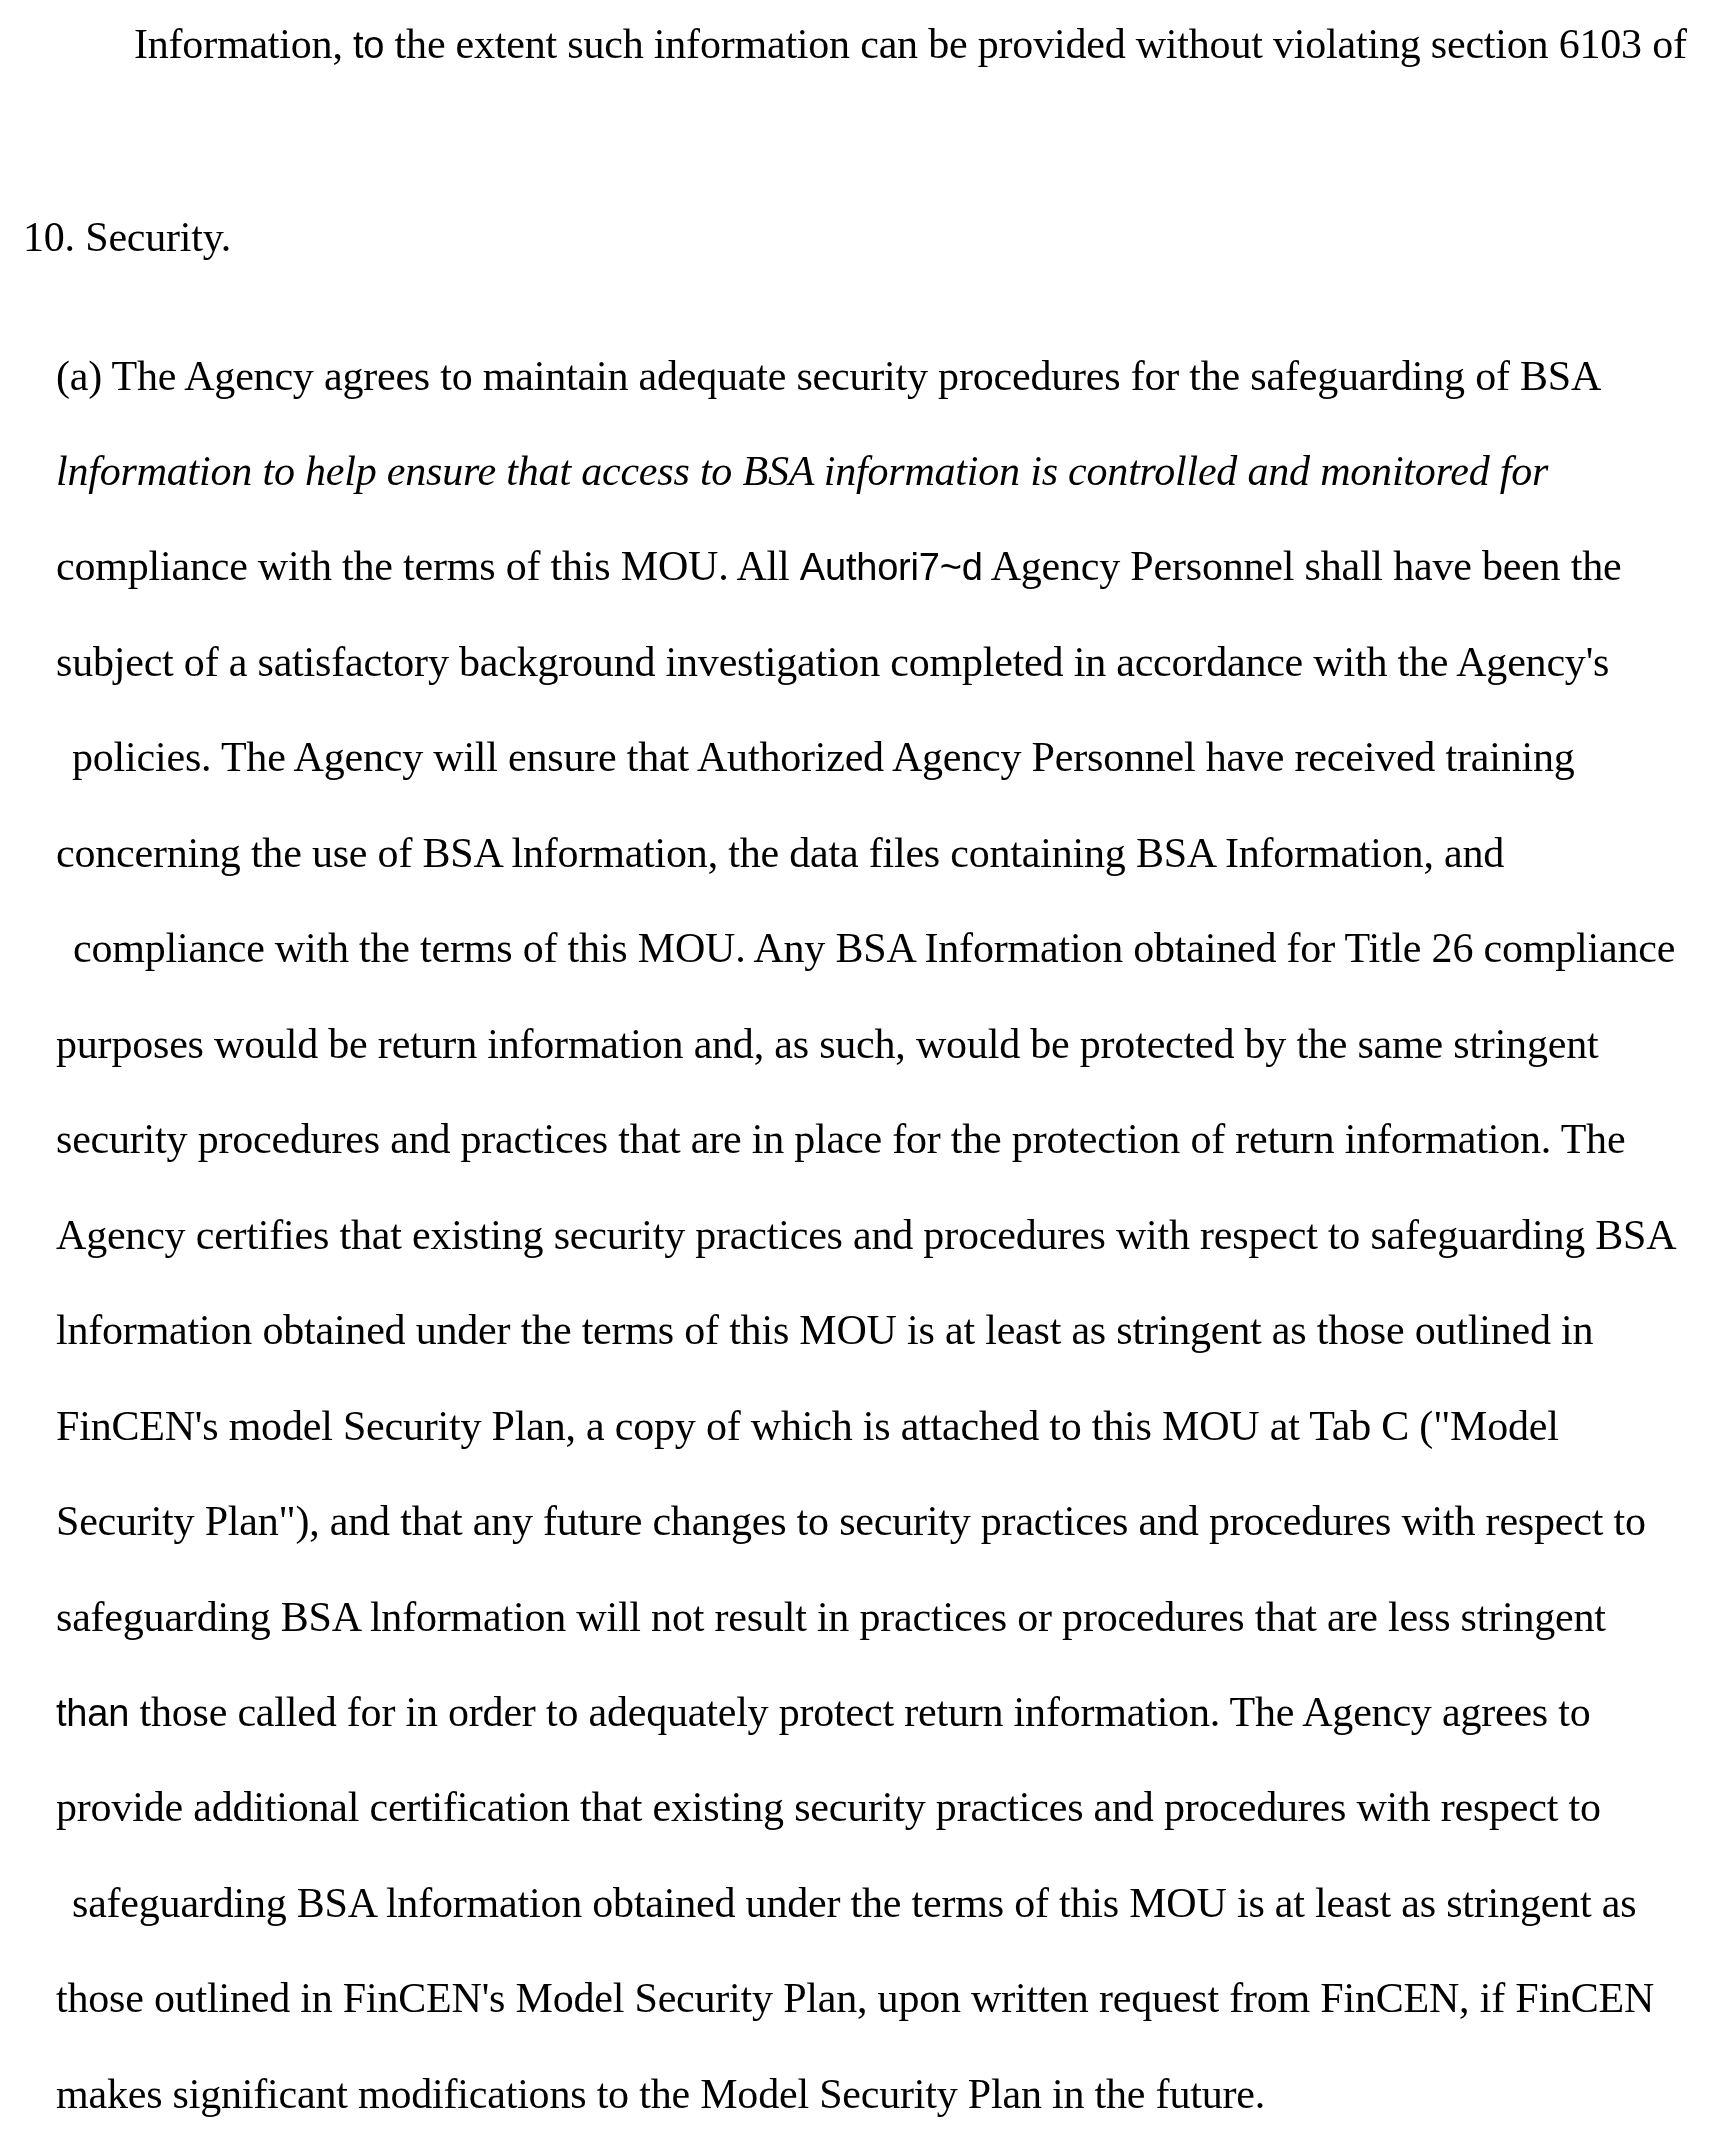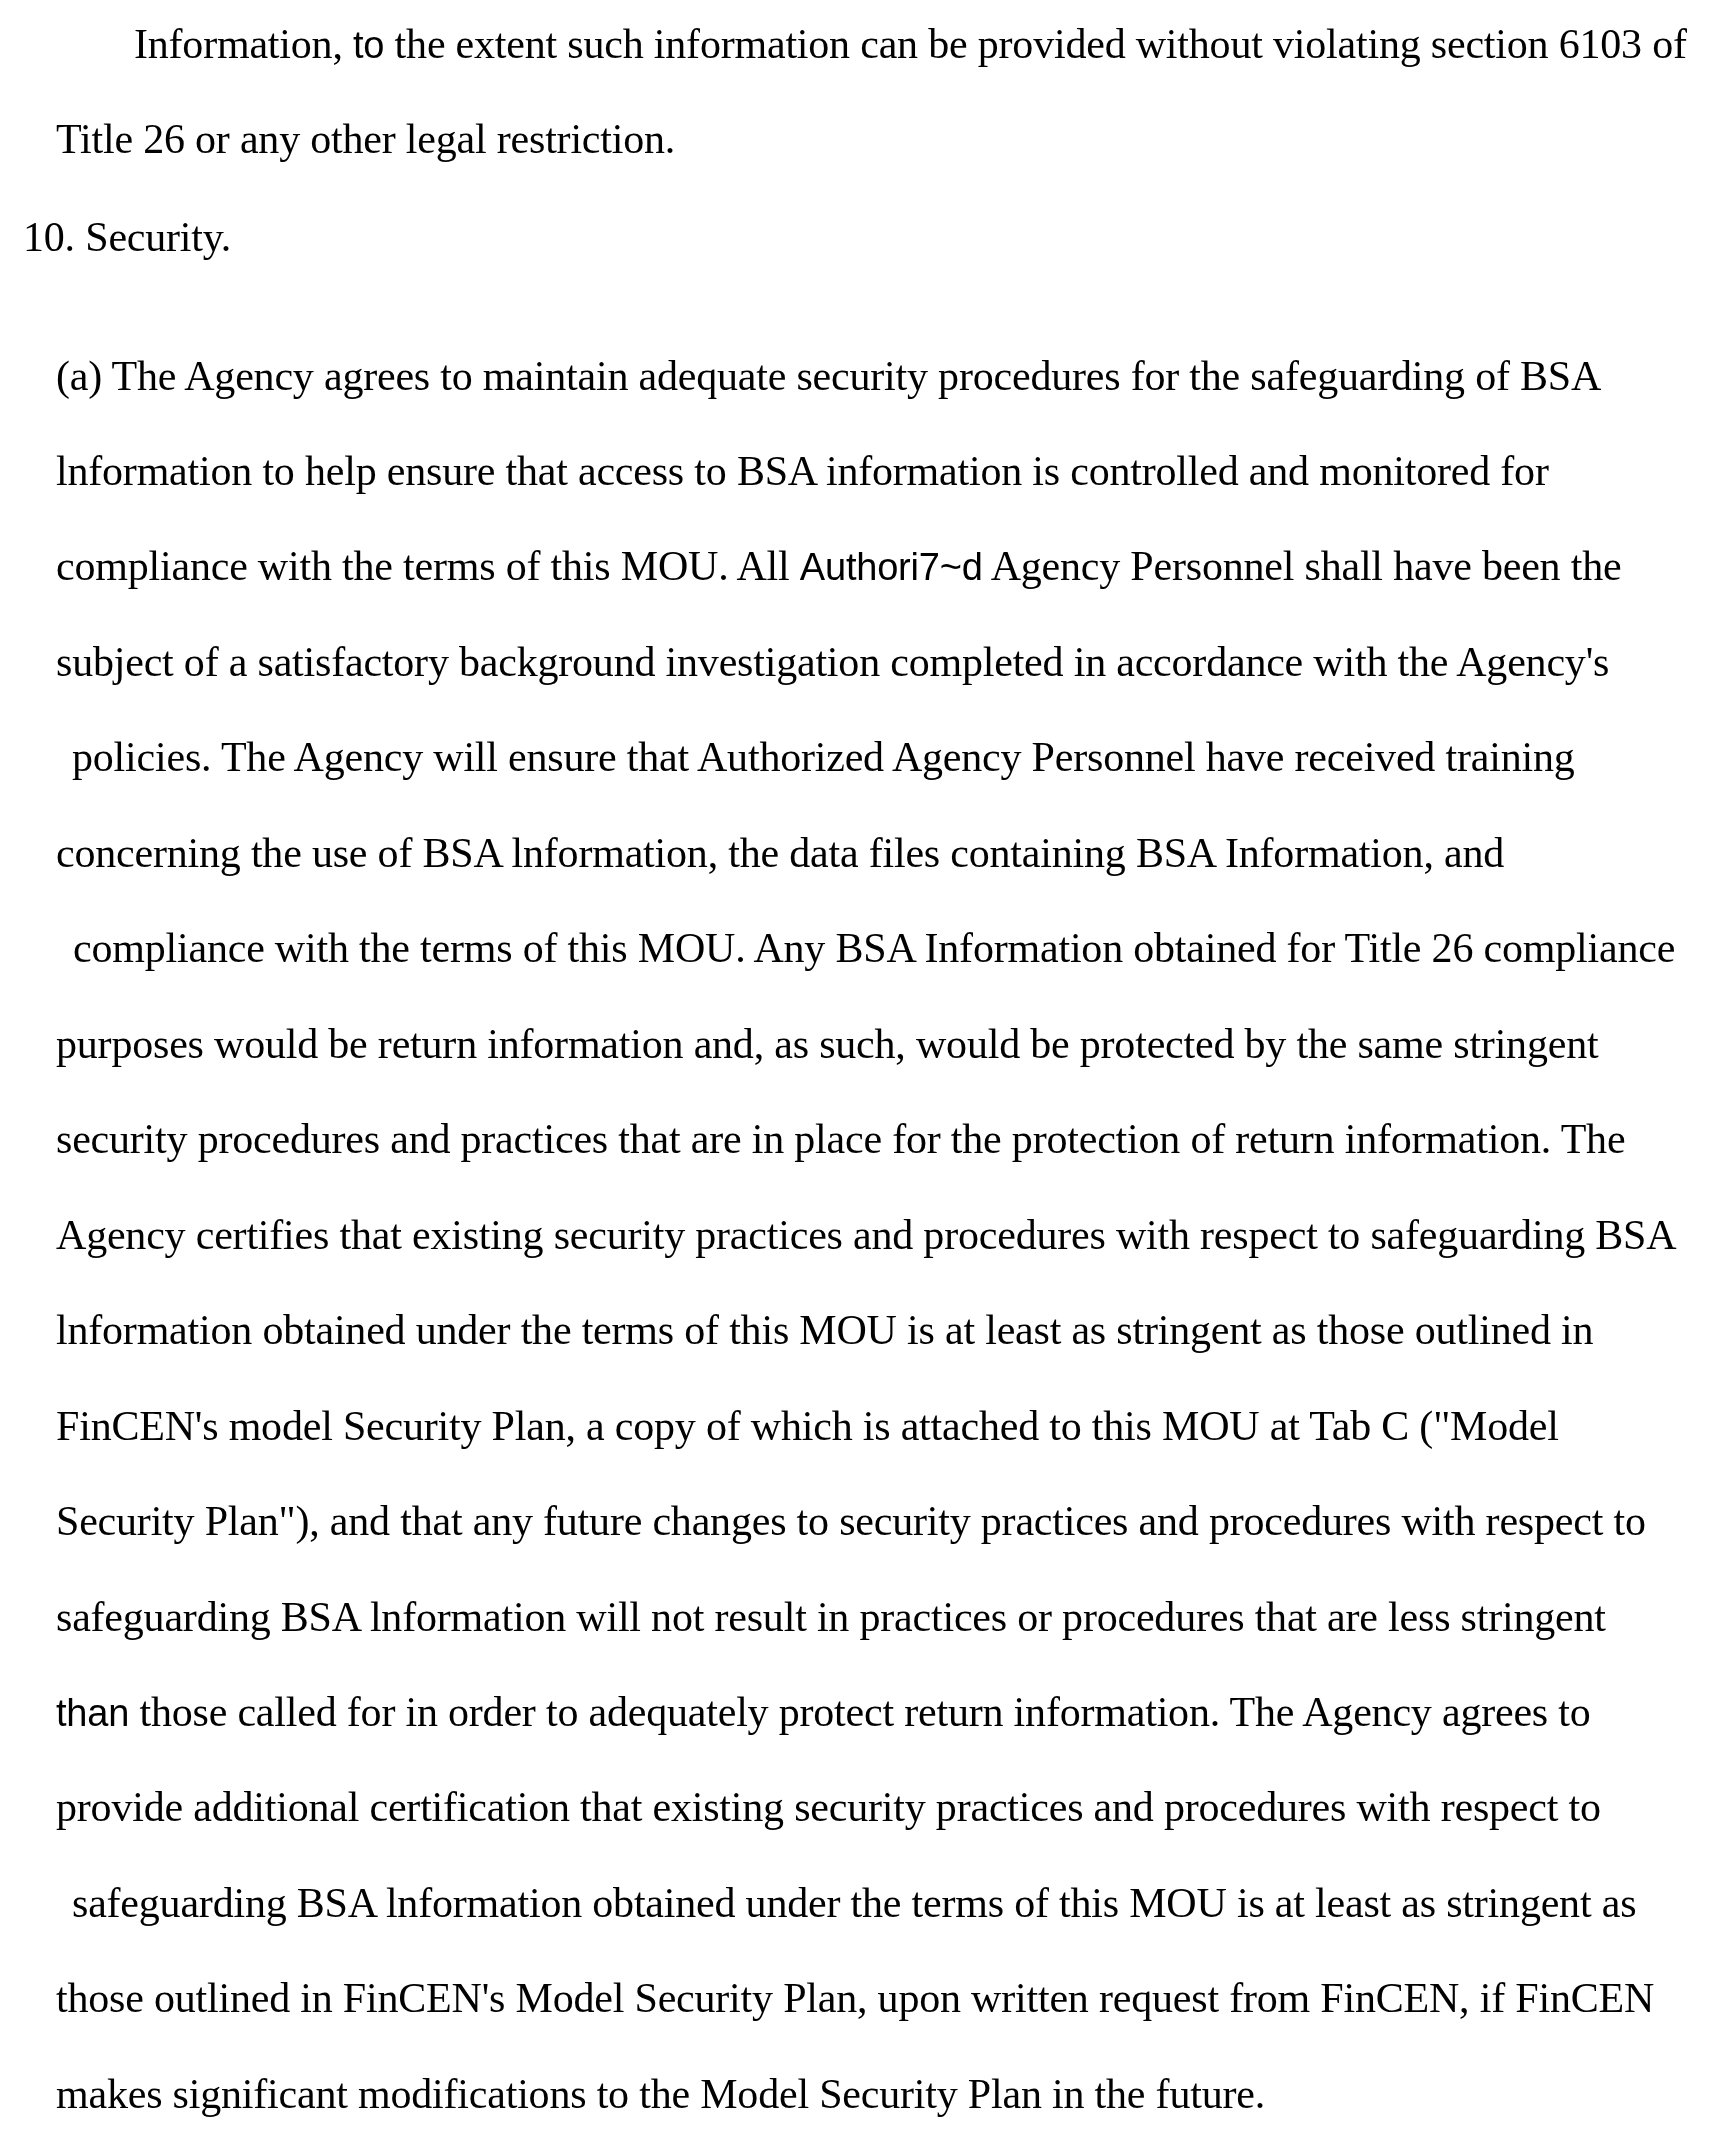--- a/index.html
+++ b/index.html
@@ -21,30 +21,29 @@
 </style>
 </head>
 <body>
 
 <div class="page">
 
   <div class="line" style="left:134px; top:23px;">
     <span>Information, </span><span class="sans">to</span><span> the extent such information can be provided without violating section 6103 of</span>
   </div>
 
-  <div class="line" style="left:56px; top:118px;">Title 26 or any other legal restriction.</div>
 
   <div class="line" style="left:23px; top:216px;">
     <span>10.</span>
     <span>Security.</span>
   </div>
 
   <div id="para-a">
       <div class="line" style="left: 56px; top: 355px;">(a) The Agency agrees to maintain adequate security procedures for the safeguarding of BSA</div>
-      <div class="line" style="left: 56px; top: 450px;">lnformation to help ensure that access to BSA information is controlled and monitored for</div>
+      <div class="line" style="left: 56px; top: 450px; font-style: italic;">lnformation to help ensure that access to BSA information is controlled and monitored for</div>
       <div class="line" style="left: 56px; top: 545px;"><span>compliance with the terms of this MOU. All </span><span class="sans">Authori7~d</span><span> Agency Personnel shall have been the</span></div>
       <div class="line" style="left: 56px; top: 641px; text-align: right;">subject of a satisfactory background investigation completed in accordance with the Agency's</div>
       <div class="line" style="left: 56px; top: 736px; margin-left: 16px;">policies. The Agency will ensure that Authorized Agency Personnel have received training</div>
       <div class="line" style="left: 56px; top: 832px;">concerning the use of BSA lnformation, the data files containing BSA Information, and</div>
       <div class="line" style="left: 56px; top: 927px; margin-left: 17px;">compliance with the terms of this MOU. Any BSA Information obtained for Title 26 compliance</div>
       <div class="line" style="left: 56px; top: 1023px;">purposes would be return information and, as such, would be protected by the same stringent</div>
       <div class="line" style="left: 56px; top: 1118px;">security procedures and practices that are in place for the protection of return information. The</div>
       <div class="line" style="left: 56px; top: 1214px;">Agency certifies that existing security practices and procedures with respect to safeguarding BSA</div>
       <div class="line" style="left: 56px; top: 1309px;">lnformation obtained under the terms of this MOU is at least as stringent as those outlined in</div>
       <div class="line" style="left: 56px; top: 1405px; text-align: center;">FinCEN's model Security Plan, a copy of which is attached to this MOU at Tab C ("Model</div>

